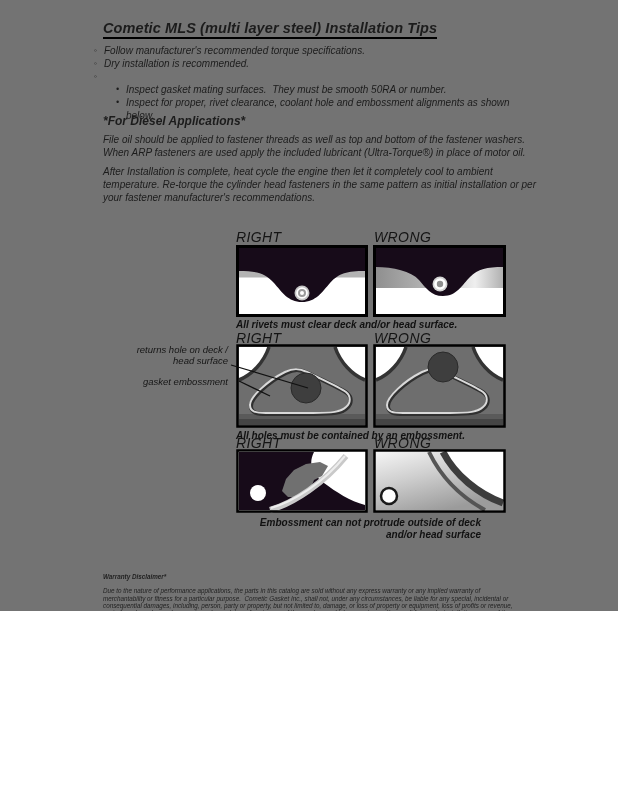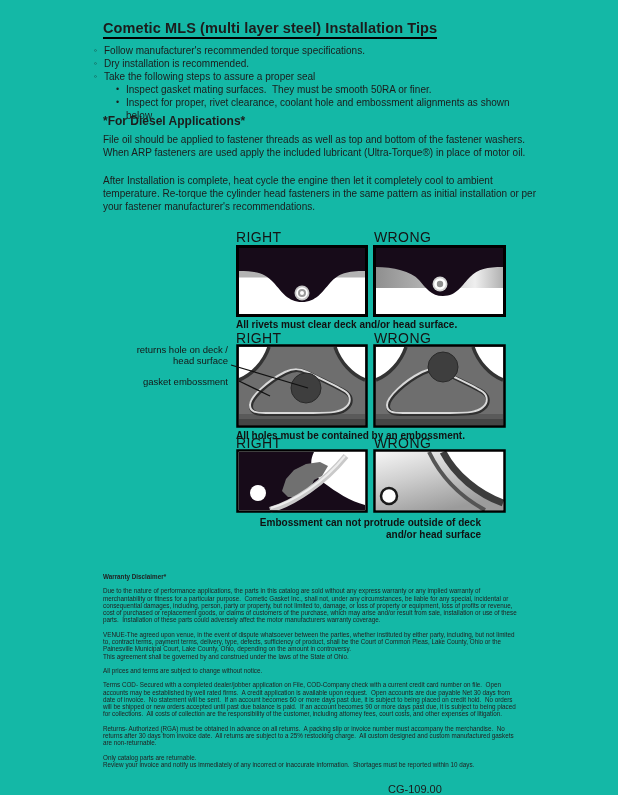--- a/index.html
+++ b/index.html
@@ -1,31 +1,31 @@
 <!DOCTYPE html>
 <html><head>
 <meta charset="utf-8">
 <style>
   html,body{margin:0;padding:0;background:#ffffff;}
-  .page{position:relative;width:618px;height:795px;background:#14b8a6;overflow:hidden;
-        font-family:"Liberation Sans","DejaVu Sans",sans-serif;color:#1c1c1c;}
+  .page{position:relative;width:618px;height:611px;background:#737373;overflow:hidden;
+        font-family:"Liberation Sans","DejaVu Sans",sans-serif;color:#1c1c1c;font-style:italic;}
   .t{white-space:pre-wrap;}
 
   .title{position:absolute;left:103px;top:20px;font-size:14.5px;font-weight:bold;
          border-bottom:2px solid #000;padding-bottom:1px;letter-spacing:.1px;}
 
   .bullets{position:absolute;left:94px;top:44px;width:444px;font-size:10px;line-height:13px;}
   .brow{display:flex;}
   .brow .mark{width:10px;flex:0 0 10px;font-size:8px;line-height:13px;text-align:left;}
   .brow.sub{margin-left:22px;}
   .brow.sub .mark{font-size:9px;}
 
   .sect-head{position:absolute;left:103px;top:114px;font-size:12px;font-weight:bold;}
   .para{position:absolute;left:103px;width:437px;font-size:10px;line-height:13px;}
-  .p1{top:133px;} .p2{top:174px;} .p3{top:216px;}
+  .p1{top:133px;} .p2{top:165px;} .p3{top:216px;}
 
   .dghead{position:absolute;display:flex;width:270px;font-size:14px;letter-spacing:.4px;color:#141414;}
   .dghead div{width:132px;text-align:left;} .dghead div+div{margin-left:6px;}
   .dgrow{position:absolute;display:flex;} .dgrow svg+svg{margin-left:5px;}
   .caption{position:absolute;font-size:10px;font-weight:bold;line-height:12px;color:#111;}
 
   .h1{left:236px;top:229px;} .r1{left:236px;top:245px;} .c1{left:236px;top:319px;width:275px;}
   .h2{left:236px;top:330px;} .r2{left:236px;top:344px;} .c2{left:236px;top:430px;width:270px;}
   .h3{left:236px;top:435px;} .r3{left:236px;top:449px;} .c3{left:236px;top:517px;width:245px;text-align:right;}
 
@@ -51,25 +51,24 @@
     <div class="brow">
       <span class="mark">◦</span>
       <span class="t">Follow manufacturer's recommended torque specifications.</span>
     </div>
     <div class="brow">
       <span class="mark">◦</span>
       <span class="t">Dry installation is recommended.</span>
     </div>
     <div class="brow">
       <span class="mark">◦</span>
-      <span class="t">Take the following steps to assure a proper seal</span>
     </div>
     <div class="brow sub">
       <span class="mark">•</span>
-      <span class="t">Inspect gasket mating surfaces.  They must be smooth 50RA or finer.</span>
+      <span class="t">Inspect gasket mating surfaces.  They must be smooth 50RA or number.</span>
     </div>
     <div class="brow sub">
       <span class="mark">•</span>
       <span class="t">Inspect for proper, rivet clearance, coolant hole and embossment alignments as shown below.</span>
     </div>
   </div>
 
   <div class="sect-head t">*For Diesel Applications*</div>
   <div class="para p1 t">File oil should be applied to fastener threads as well as top and bottom of the fastener washers. When ARP fasteners are used apply the included lubricant (Ultra-Torque®) in place of motor oil.</div>
   <div class="para p2 t">After Installation is complete, heat cycle the engine then let it completely cool to ambient temperature. Re-torque the cylinder head fasteners in the same pattern as initial installation or per your fastener manufacturer's recommendations.</div>

